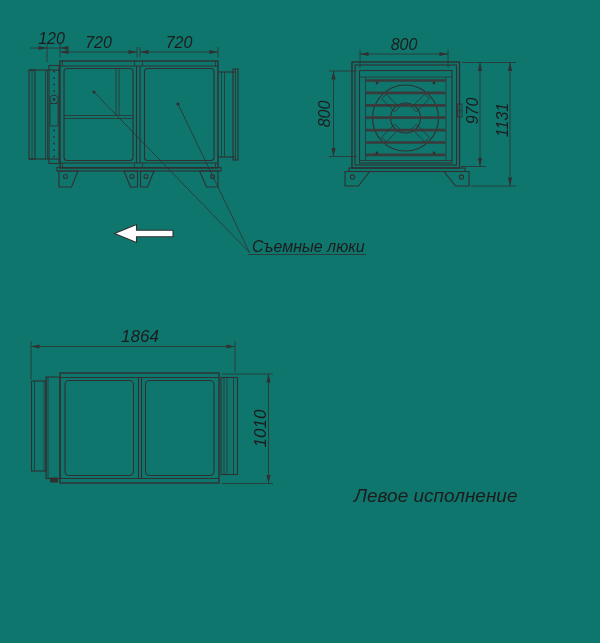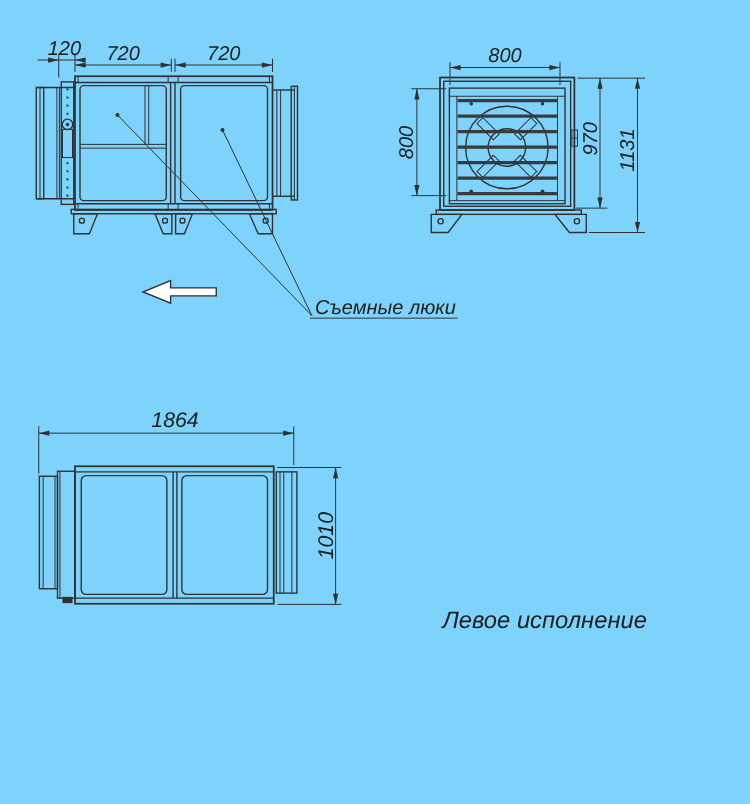--- a/index.html
+++ b/index.html
@@ -1,16 +1,16 @@
 <!DOCTYPE html>
 <html><head>
 <meta charset="utf-8">
 <style>
   html,body{margin:0;padding:0;background:#ffffff;}
-  .canvas{position:relative;width:600px;height:643px;background:#7dd3fc;overflow:hidden;}
+  .canvas{position:relative;width:600px;height:643px;background:#0f766e;overflow:hidden;}
   svg{display:block;}
   .s1{stroke:#303030;stroke-width:1.1;fill:none;}
   .s15{stroke:#303030;stroke-width:1.4;fill:none;}
   .s2{stroke:#303030;stroke-width:0.8;fill:none;}
   .bar{stroke:#3a3a3a;stroke-width:2.7;fill:none;}
   .fd{fill:#303030;stroke:none;}
   .wh{fill:#ffffff;}
   text{font-family:"Liberation Sans",sans-serif;font-style:italic;fill:#1c1c1c;}
   .dim{font-size:16px;}
   .dimlg{font-size:17px;}

